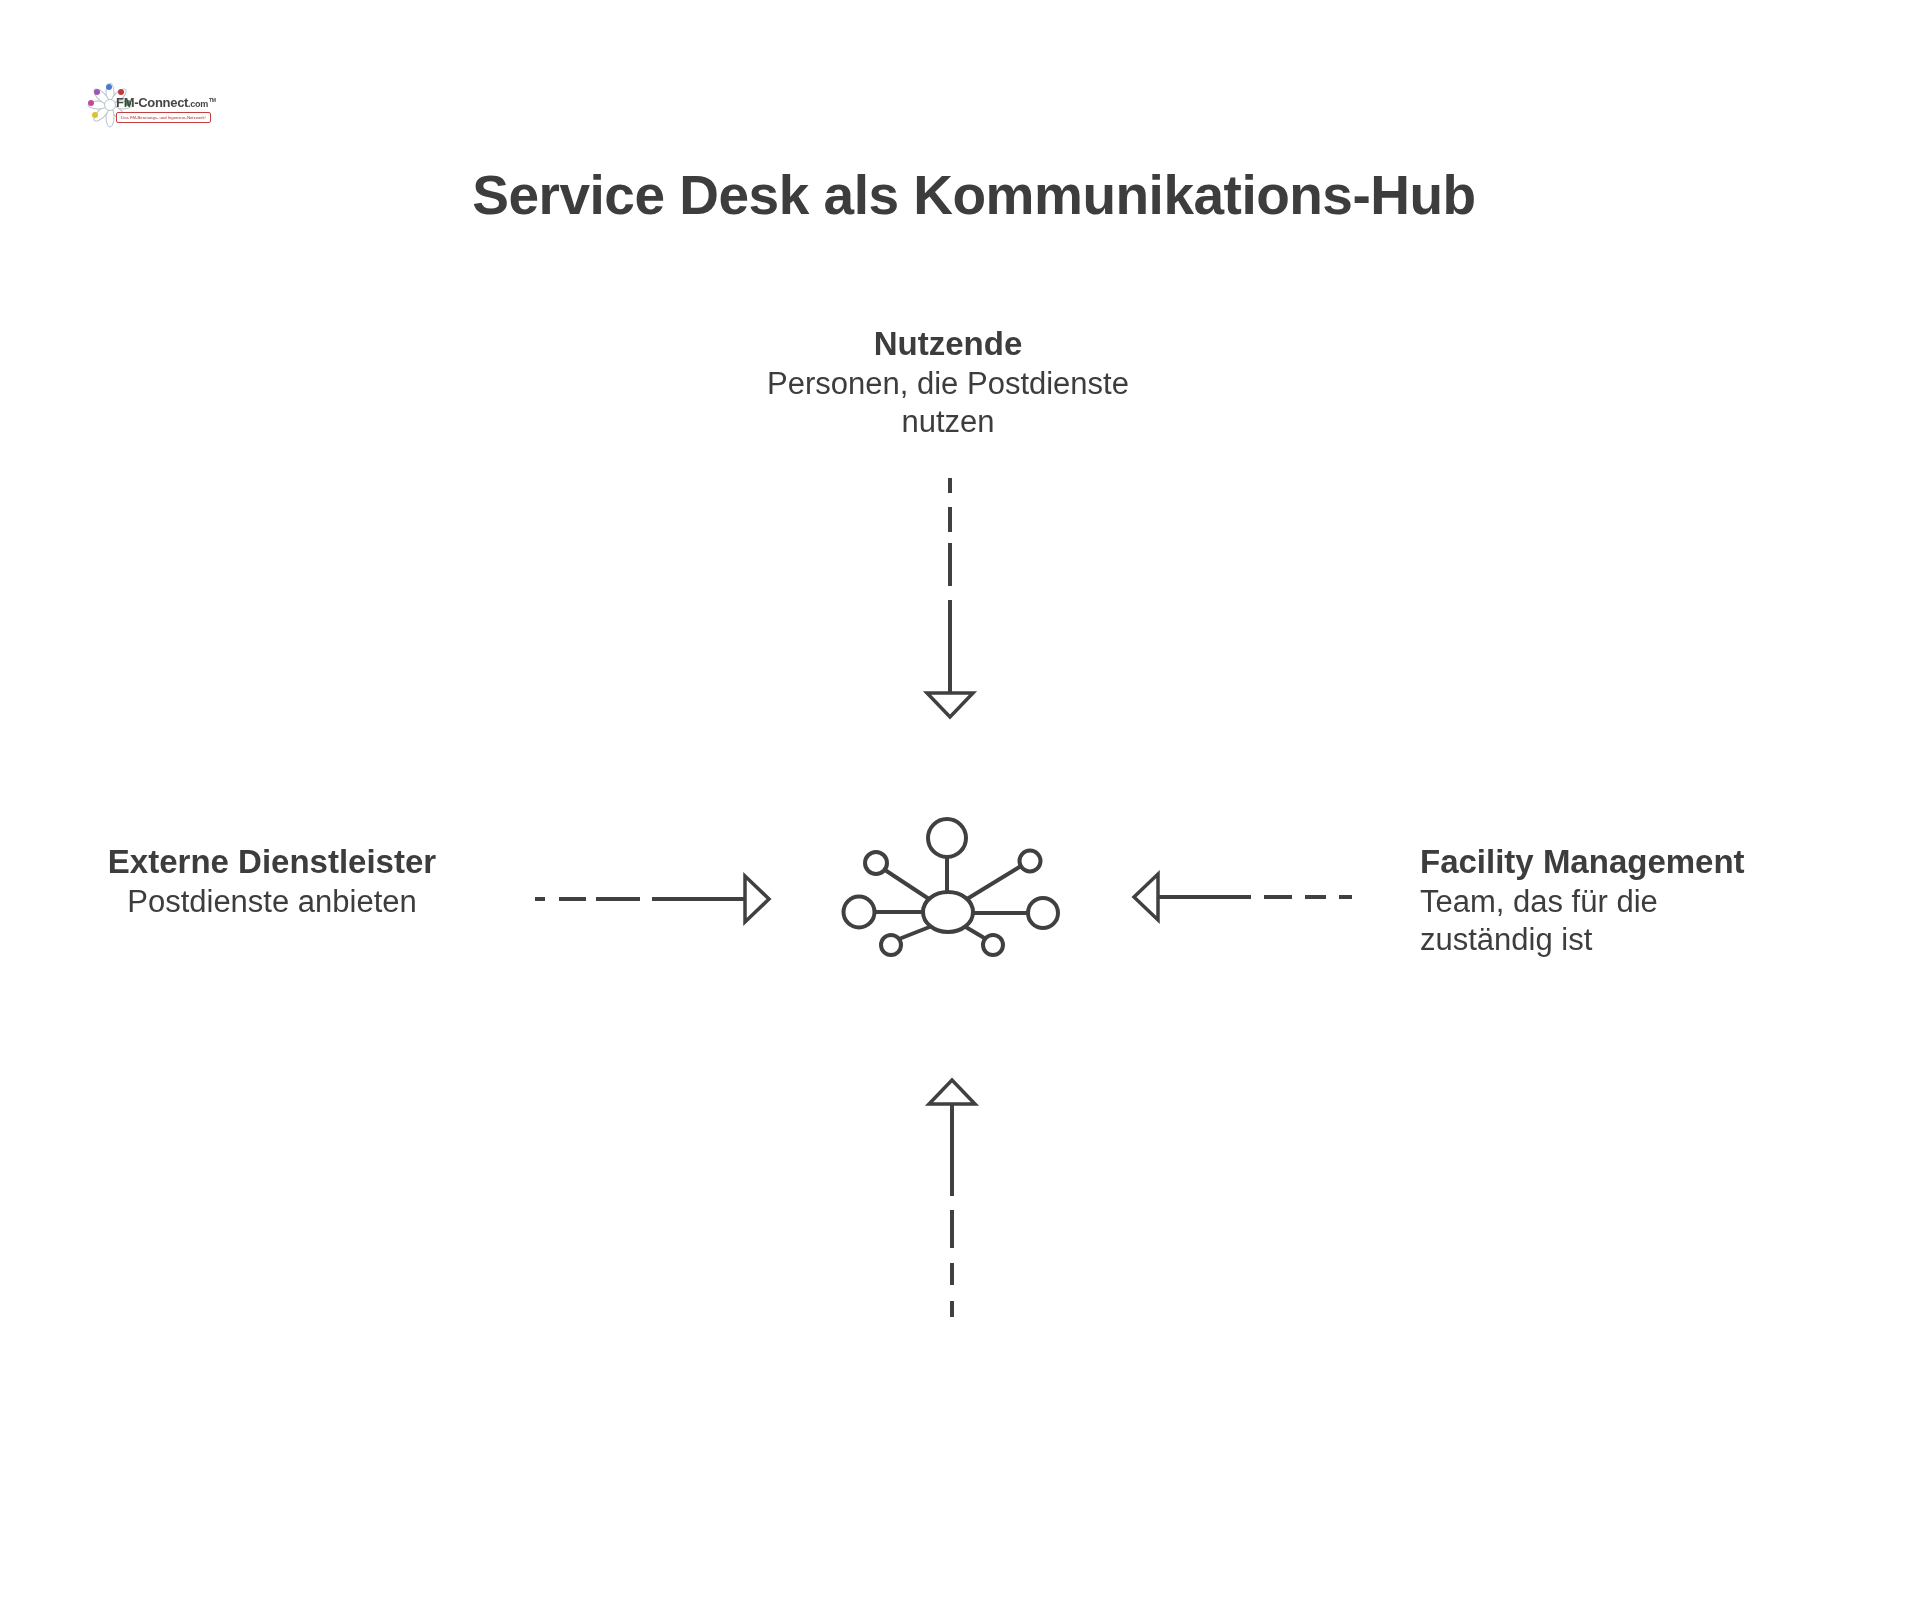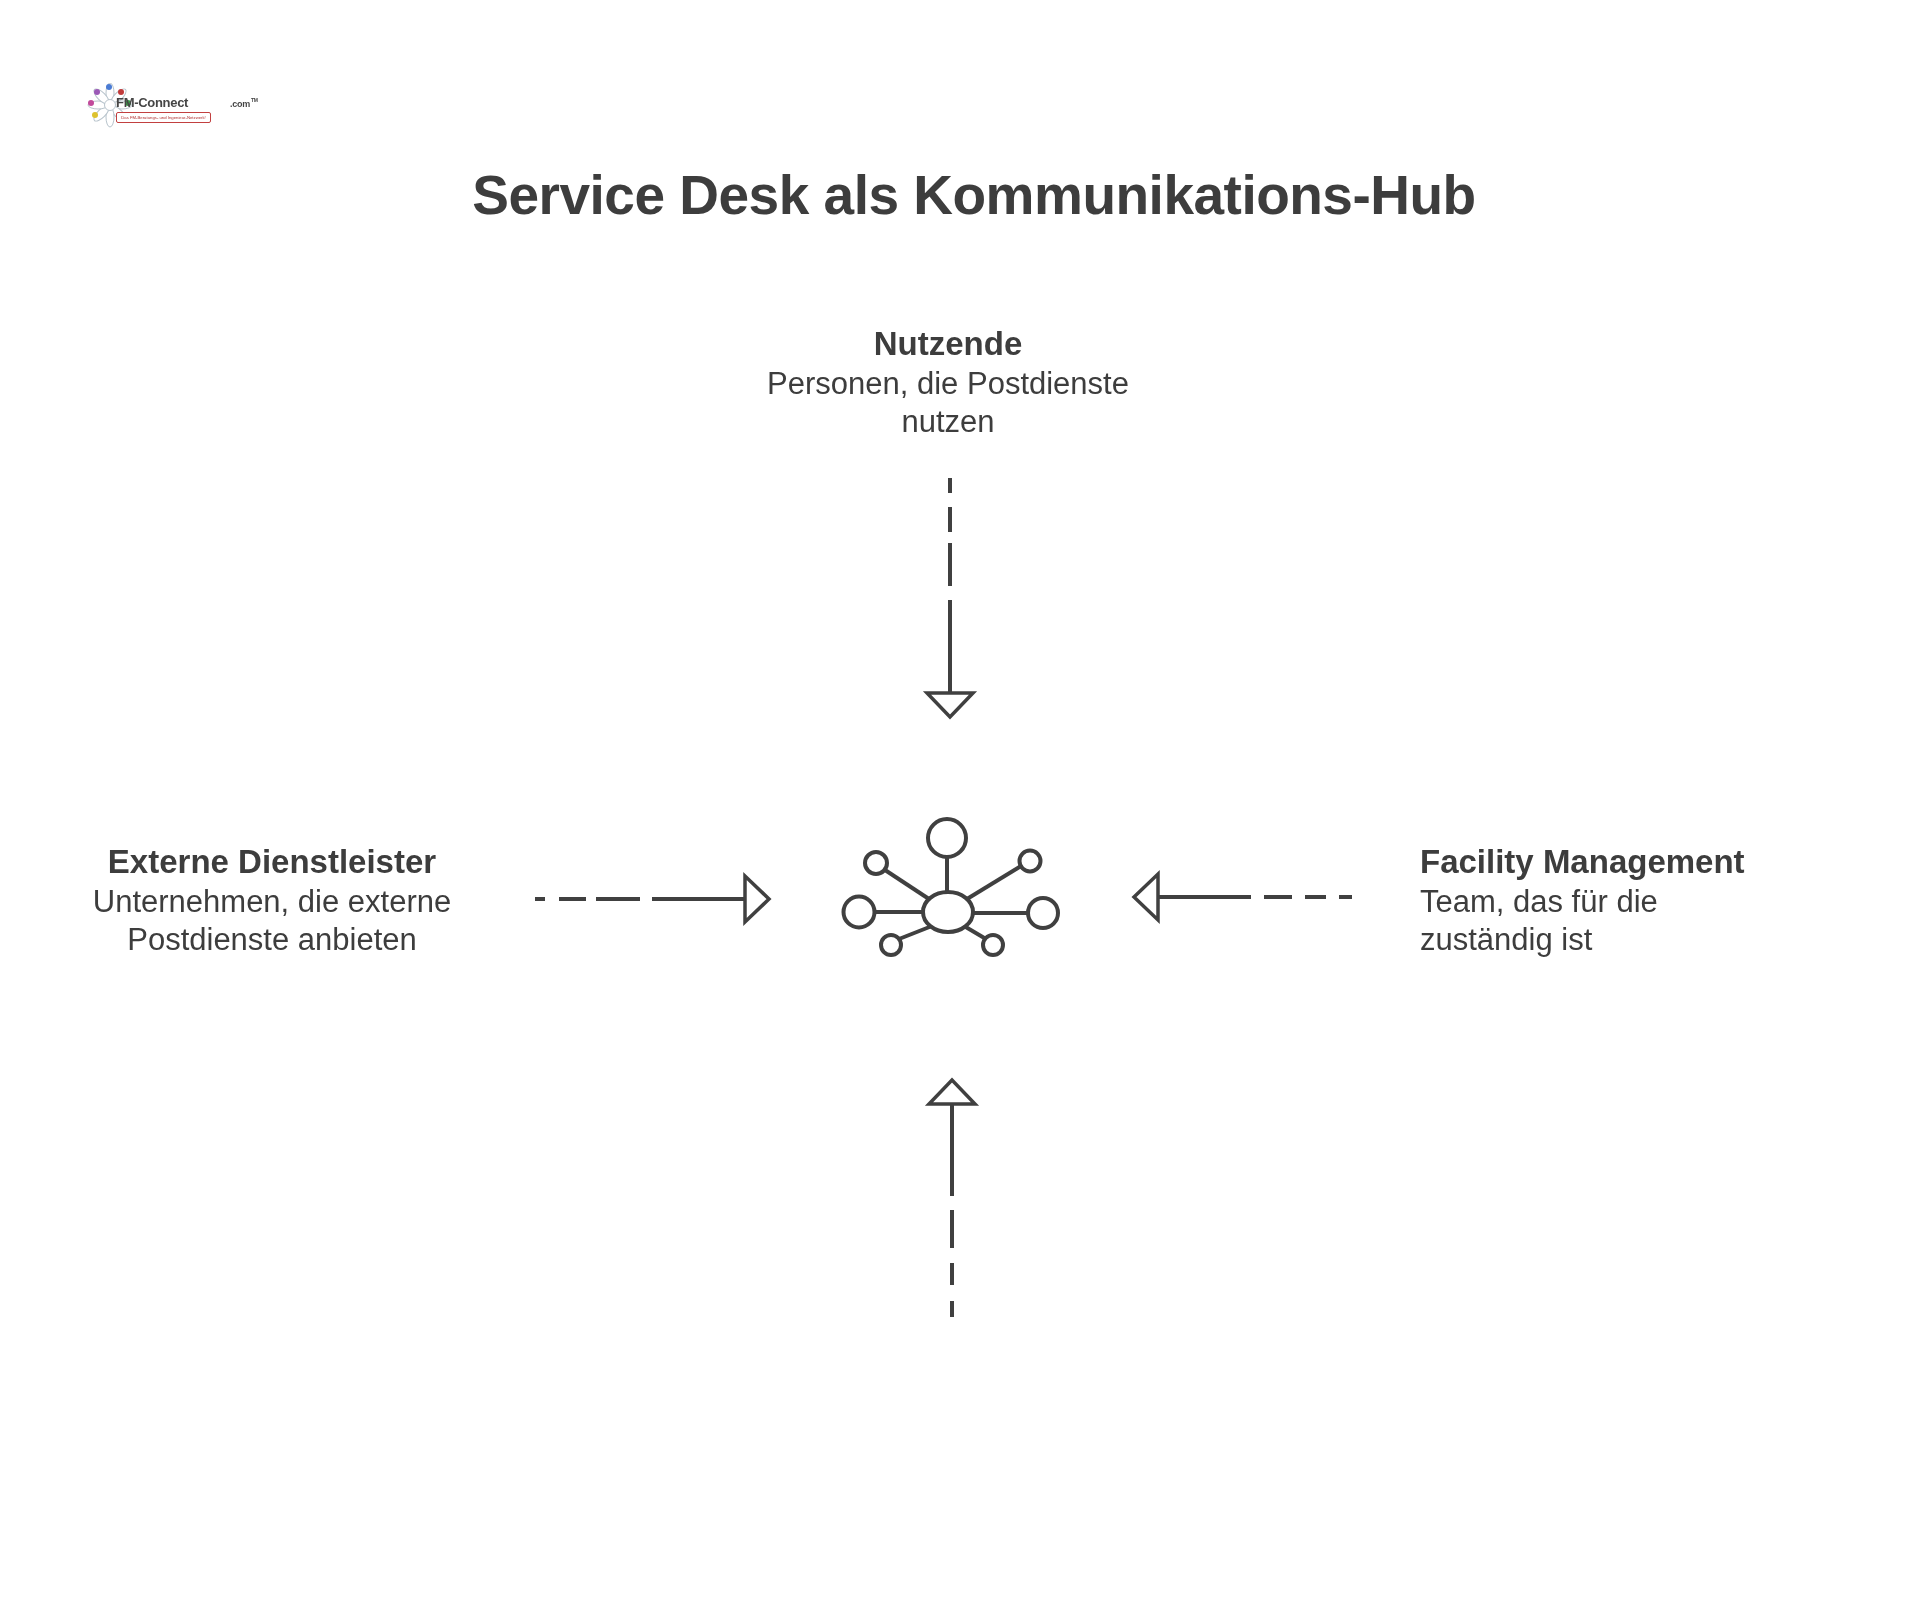--- a/index.html
+++ b/index.html
@@ -9,21 +9,21 @@
     background:#ffffff;
     font-family:"Liberation Sans", sans-serif;
     color:#3d3d3d;
     overflow:hidden;
   }
   
   .logo{position:absolute;left:85px;top:83px;width:140px;height:52px;}
   .logo-flower{position:absolute;left:0;top:0;}
   .logo-text-wrap{position:absolute;left:31px;top:12px;}
   .logo-brand{font-weight:bold;font-size:13px;color:#454545;letter-spacing:-0.3px;white-space:nowrap;}
-  .logo-com{font-size:9px;font-weight:bold;color:#454545;padding-left:42px;}
+  .logo-com{font-size:9px;font-weight:bold;color:#454545;}
   .logo-tm{font-size:5px;vertical-align:super;color:#454545;margin-left:1px;}
   .logo-tagline-outer{margin-top:2px;height:12px;}
   .logo-tagline{
     width:186px;transform:scale(0.5);transform-origin:0 0;
     border:2px solid #c24040;border-radius:4px;
     color:#b03030;font-size:8.5px;line-height:18px;
     text-align:center;white-space:nowrap;background:#ffffff;
   }
   
   .main-title{
@@ -85,21 +85,20 @@
   <h1 class="main-title">Service Desk als Kommunikations-Hub</h1>
 
   <div class="node node-top">
     <div class="node-title">Nutzende</div>
     <div class="node-line">Personen, die Postdienste</div>
     <div class="node-line">nutzen</div>
   </div>
 
   <div class="node node-left">
     <div class="node-title">Externe Dienstleister</div>
-    <div class="node-line">Unternehmen, die externe</div>
     <div class="node-line">Postdienste anbieten</div>
   </div>
 
   <div class="node node-right">
     <div class="node-title">Facility Management</div>
     <div class="node-line">Team, das für die</div>
     <div class="node-line">zuständig ist</div>
   </div>
 
 

